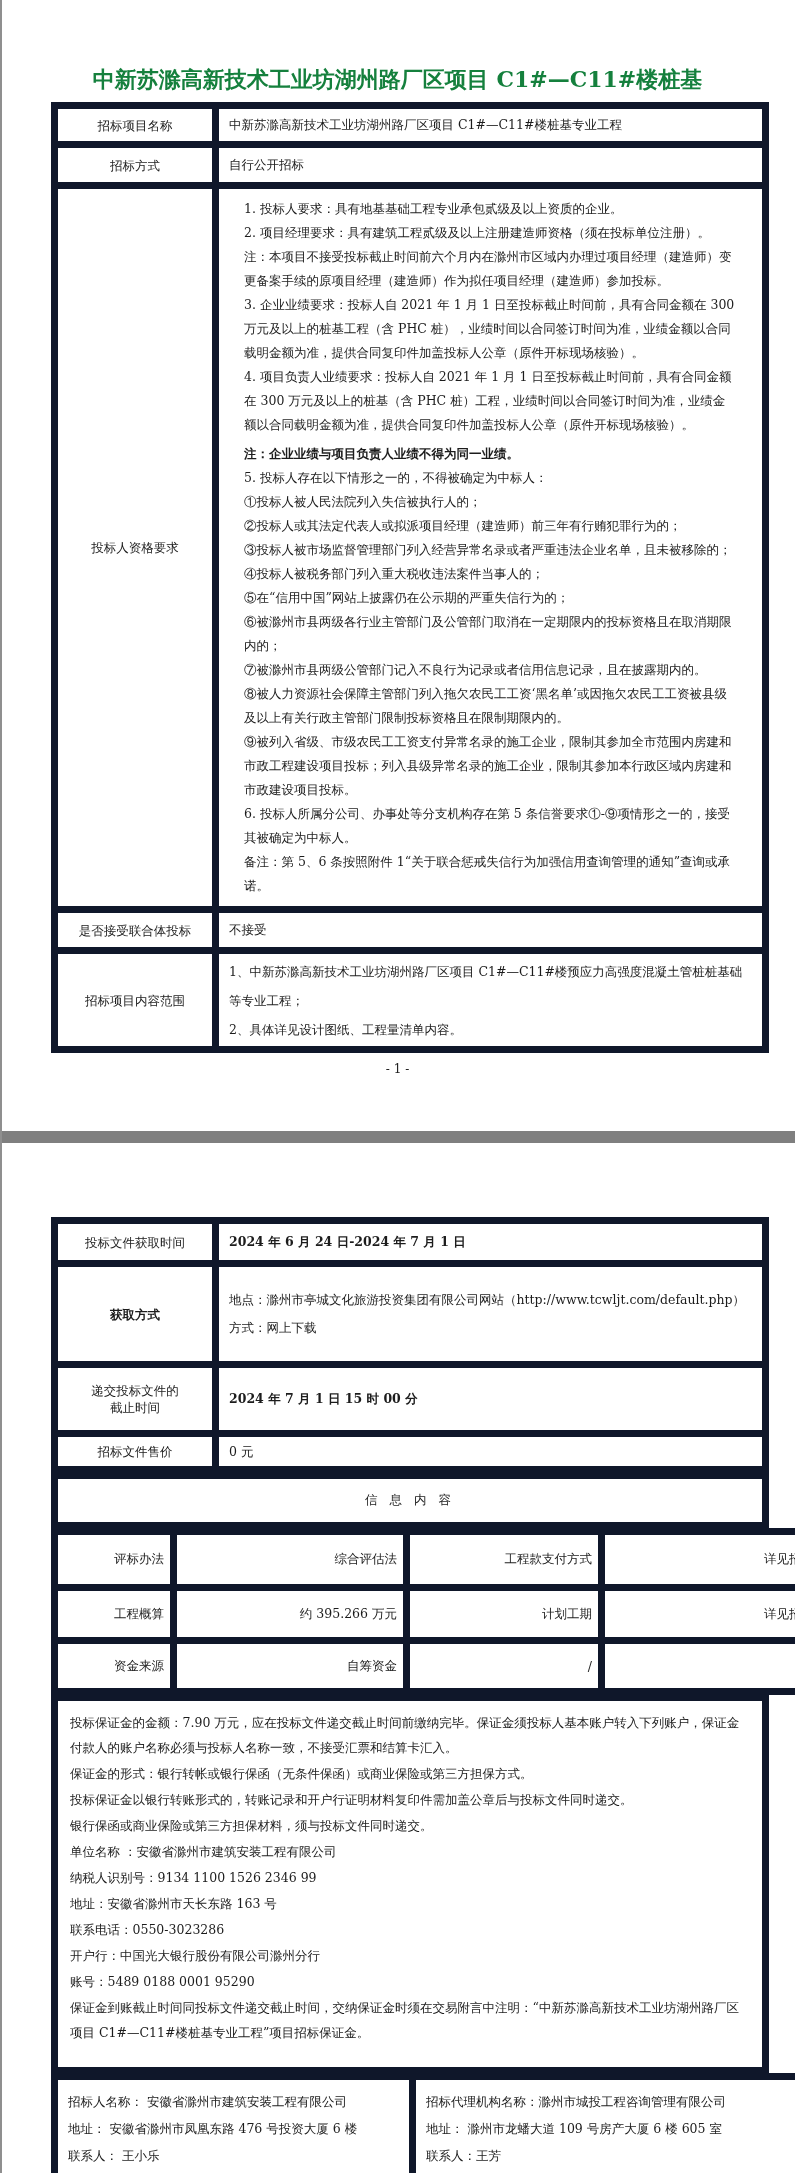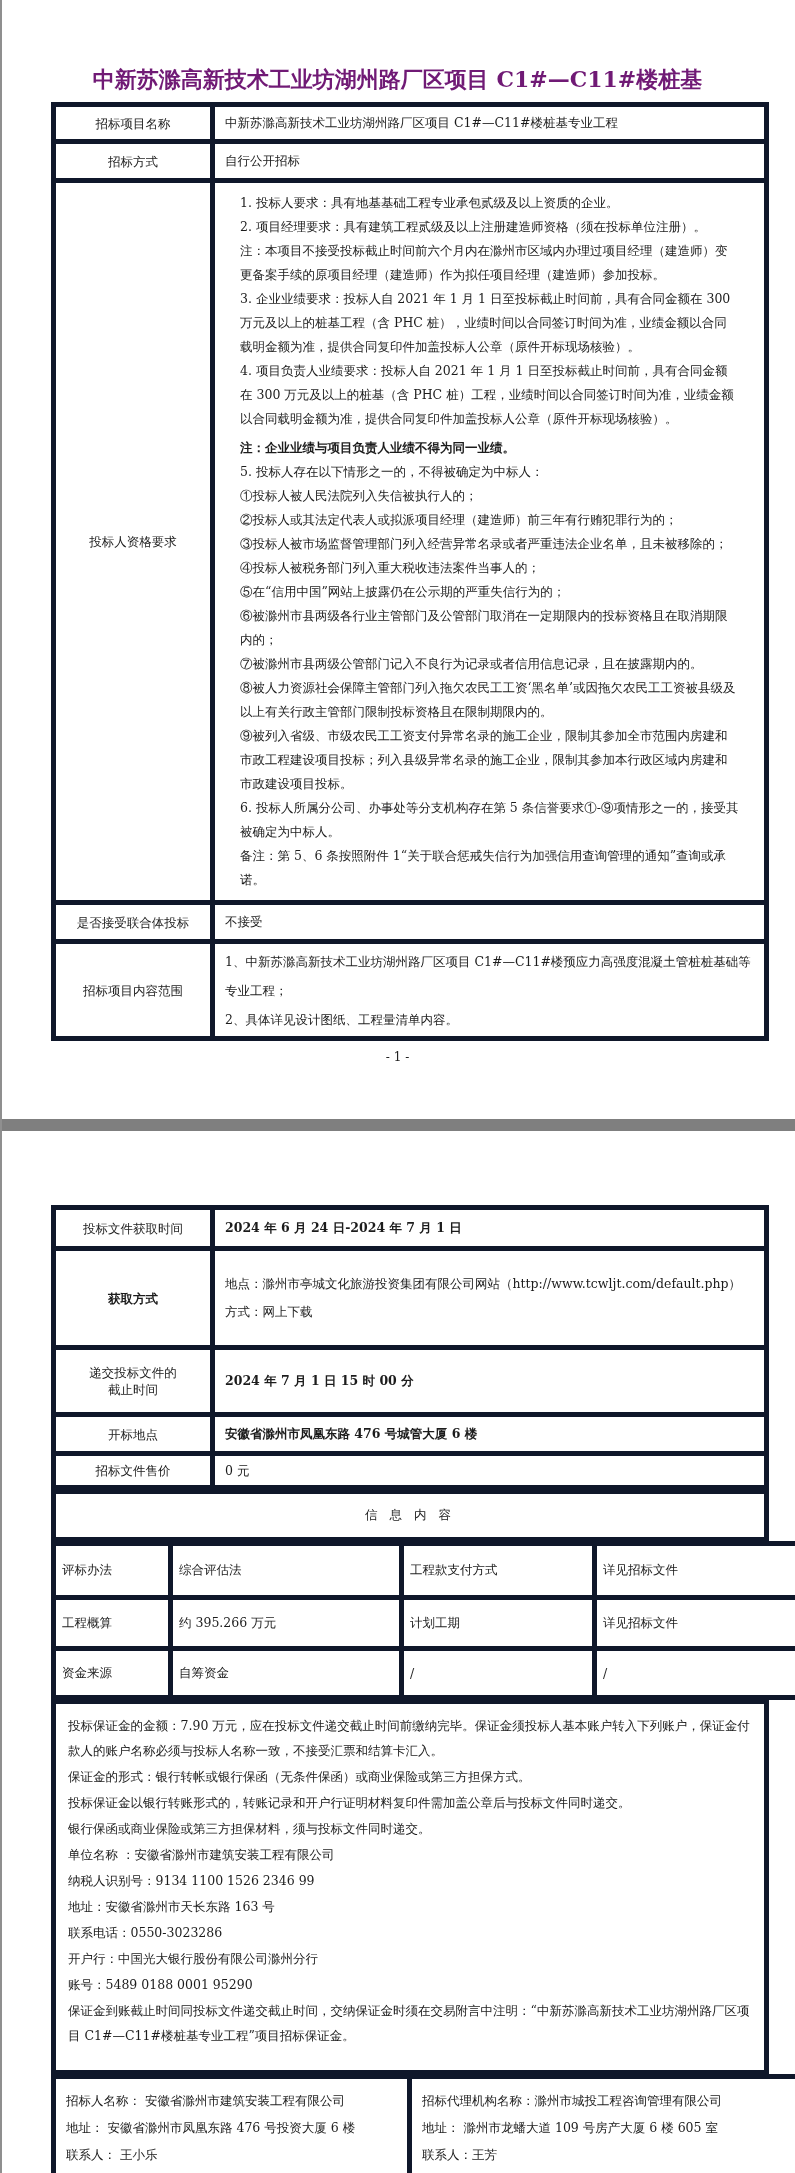--- a/index.html
+++ b/index.html
@@ -4,40 +4,40 @@
 <style>
   html,body{margin:0;padding:0;}
   body{
     width:795px;height:2173px;background:#ffffff;position:relative;overflow:hidden;
     font-family:"DejaVu Serif","Liberation Serif",serif;color:#1c1c1c;
     -webkit-font-smoothing:antialiased;
   }
   .edge-left{position:absolute;left:0;top:0;width:2px;height:2173px;background:#8f8f8f;}
   .doc-title{
     margin:64px 0 0 0;text-align:center;font-size:22px;font-weight:bold;
-    line-height:30px;color:#701a75;
+    line-height:30px;color:#15803d;
   }
   table{border-collapse:collapse;table-layout:fixed;width:718px;margin-left:51px;}
-  td{border:5px solid #0f172a;font-size:12.5px;vertical-align:middle;word-break:break-all;margin-top:8px;}
+  td{border:7px solid #0f172a;font-size:12.5px;vertical-align:middle;word-break:break-all;margin-top:8px;}
   .t1{margin-top:8px;}
   td.lbl{width:144px;text-align:center;padding:2px 5px;line-height:17px;}
   td.val{padding:2px 10px;line-height:20px;}
   td.tall{vertical-align:top;padding:8px 25px;}
   .qline{line-height:24px;}
   .qbold{font-weight:bold;margin-top:5px;}
   .spaced .sline{line-height:29px;}
   .pgnum{text-align:center;font-size:12px;margin-top:9px;color:#222;}
   .band{width:795px;height:12px;background:#7f7f7f;margin-top:55px;}
   .t2{margin-top:74px;}
   .stack{margin-top:-1px;}
   td.bval{font-weight:bold;}
   .narrow{display:inline-block;max-width:96px;}
   .info-head{text-align:center;font-weight:normal;letter-spacing:4px;padding:4px;}
   .g1{width:100px;}.g2{width:214px;}.g3{width:176px;}.g4{width:228px;}
-  .gc{text-align:left;padding:8px 6px;}
+  .gc{text-align:right;padding:8px 6px;}
   td.block{vertical-align:top;padding:8px 12px;}
   .dline{line-height:25px;margin:1px 0;}
   td.party{vertical-align:top;padding:8px 10px;}
   .pleft{width:331px;}.pright{width:387px;}
   .pline{line-height:27px;}
 </style>
 </head>
 <body>
 
 <div class="edge-left"></div>
@@ -108,24 +108,20 @@
     <td class="val">
       <div style="line-height:28px;">地点：滁州市亭城文化旅游投资集团有限公司网站（http://www.tcwljt.com/default.php）</div>
       <div style="line-height:28px;">方式：网上下载</div>
     </td>
   </tr>
   <tr>
     <td class="lbl" style="height:58px;"><span class="narrow">递交投标文件的截止时间</span></td>
     <td class="val bval">2024 年 7 月 1 日 15 时 00 分</td>
   </tr>
   <tr>
-    <td class="lbl" style="height:30px;">开标地点</td>
-    <td class="val bval">安徽省滁州市凤凰东路 476 号城管大厦 6 楼</td>
-  </tr>
-  <tr>
     <td class="lbl" style="height:25px;">招标文件售价</td>
     <td class="val">0 元</td>
   </tr>
 </tbody>
   </table>
 
 <table class="stack">
   <tbody>
       <tr>
     <td class="info-head" style="height:35px;">信 息 内 容</td>

